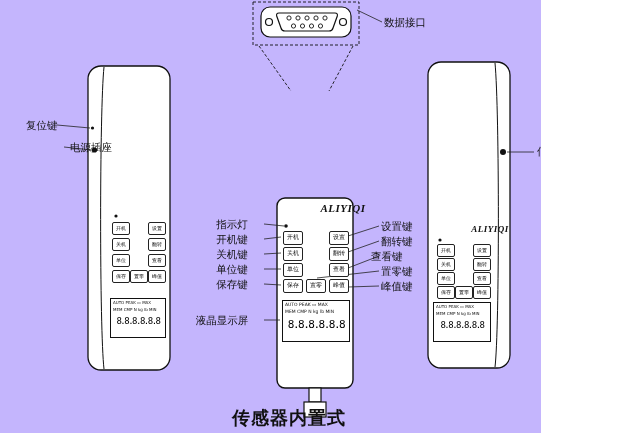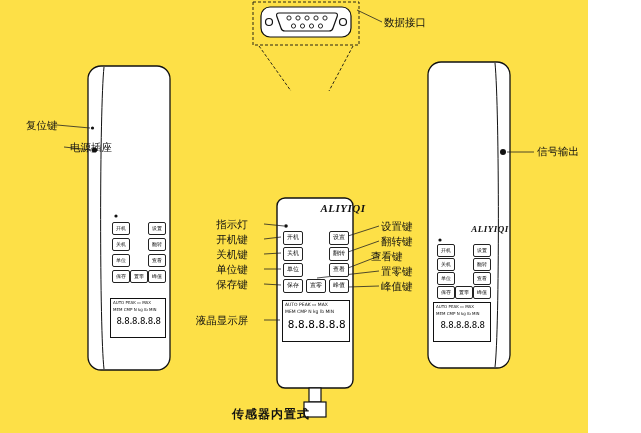--- a/index.html
+++ b/index.html
@@ -1,23 +1,23 @@
 <!DOCTYPE html>
 <html><head>
 <meta charset="utf-8">
 <style>
   html,body{margin:0;padding:0;background:#fff;}
   #stage{
-    position:relative;width:588px;height:433px;background:#fde047;overflow:hidden;
+    position:relative;width:541px;height:433px;background:#c4b5fd;overflow:hidden;
     font-family:"Liberation Sans","DejaVu Sans",sans-serif;color:#111;
   }
   #lines{position:absolute;left:0;top:0;width:641px;height:433px;z-index:0;}
   .lbl{position:absolute;font-size:10.5px;line-height:12px;white-space:nowrap;z-index:2;color:#111;}
   .lbl.r{text-align:center;}
-  .caption{position:absolute;font-size:12px;font-weight:bold;z-index:2;letter-spacing:1px;font-family:Liberation Mono, monospace;}
+  .caption{position:absolute;font-size:18px;font-weight:bold;z-index:2;letter-spacing:1px;font-family:Liberation Mono, monospace;}
   .brand{position:absolute;font-family:"Liberation Serif","DejaVu Serif",serif;
          font-style:italic;font-weight:bold;text-align:center;z-index:2;letter-spacing:0.5px;margin-left:28px;}
   .key{position:absolute;border:1px solid #222;border-radius:2px;background:#fff;
        font-size:6px;line-height:11px;text-align:center;overflow:hidden;z-index:2;color:#111;}
   .key.small{font-size:5px;line-height:10px;}
   .lcd{position:absolute;border:1.5px solid #111;background:#fff;z-index:2;overflow:hidden;}
   .ann{font-size:4.5px;line-height:6px;padding:1px 2px 0;white-space:nowrap;
        font-family:"DejaVu Sans",sans-serif;transform-origin:left top;}
   .digits{font-family:"DejaVu Sans Mono",monospace;font-weight:normal;text-align:center;
           white-space:nowrap;color:#000;}

